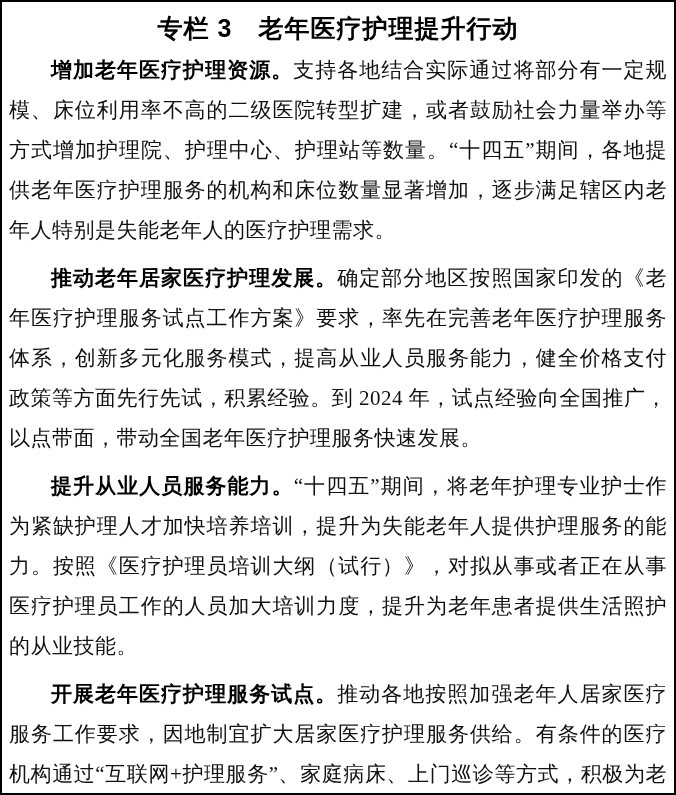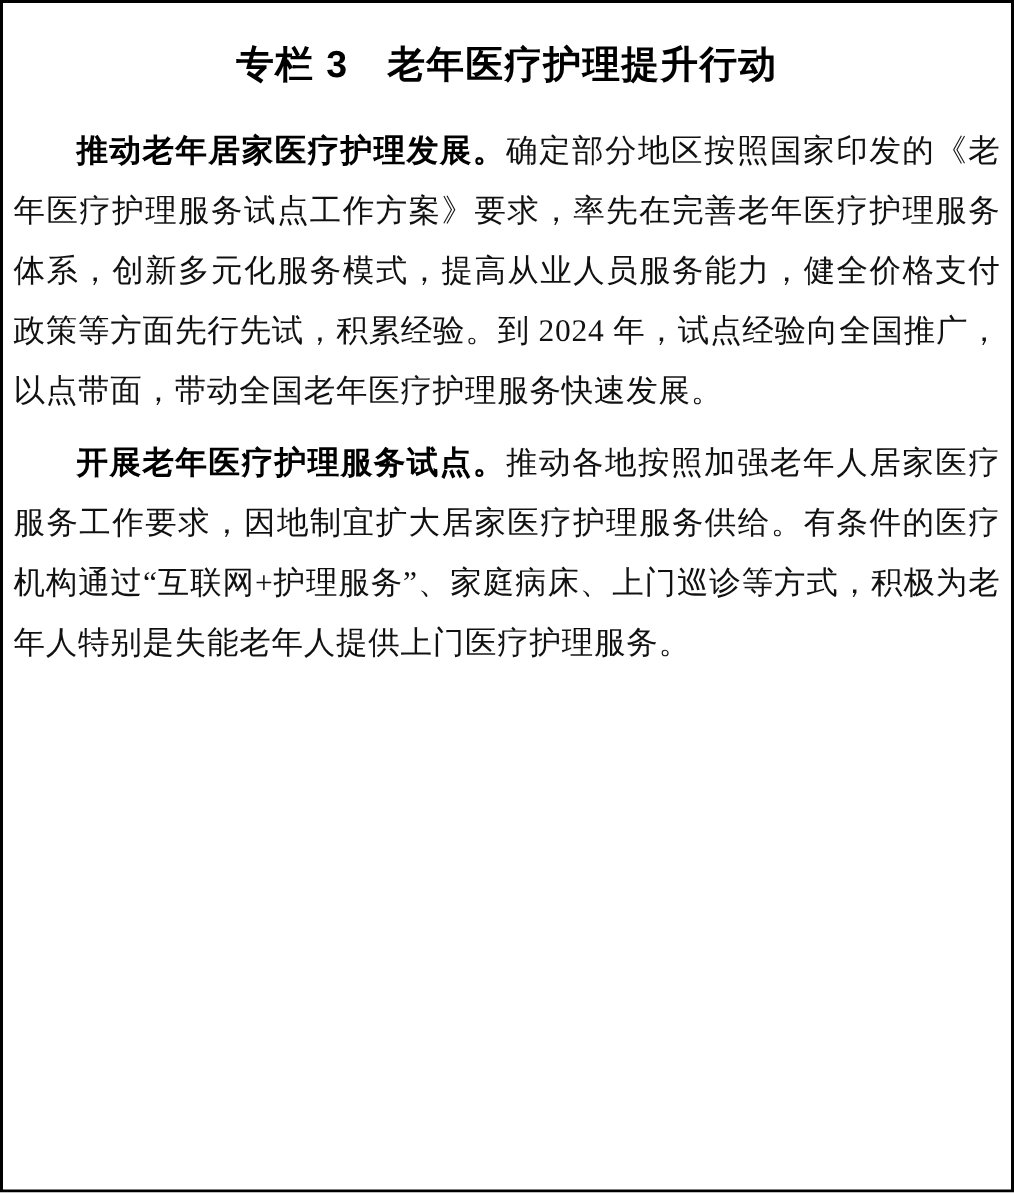--- a/index.html
+++ b/index.html
@@ -12,21 +12,21 @@
     width: 676px;
     height: 795px;
     border: 2px solid #000000;
     background: #ffffff;
     padding: 2px 7px 6px 7px;
     overflow: hidden;
     font-family: "Liberation Serif", "DejaVu Serif", serif;
     color: #111111;
   }
   .panel-title {
-    margin: 16px;
+    margin: 1px;
     height: 44px;
     line-height: 46px;
     text-align: center;
     font-size: 25px;
     font-weight: bold;
     font-family: "Liberation Sans", "DejaVu Sans", sans-serif;
     color: #000000;
     letter-spacing: 1px;
   }
   .para {
@@ -48,22 +48,28 @@
   .para .body-text {
     font-weight: normal;
   }
 </style>
 </head>
 <body>
 
 <div class="panel">
   <h1 class="panel-title">专栏 3　老年医疗护理提升行动</h1>
 
+  <p class="para">
+    <span class="lead">增加老年医疗护理资源。</span><span class="body-text">支持各地结合实际通过将部分有一定规模、床位利用率不高的二级医院转型扩建，或者鼓励社会力量举办等方式增加护理院、护理中心、护理站等数量。“十四五”期间，各地提供老年医疗护理服务的机构和床位数量显著增加，逐步满足辖区内老年人特别是失能老年人的医疗护理需求。</span>
+  </p>
 
   <p class="para">
     <span class="lead">推动老年居家医疗护理发展。</span><span class="body-text">确定部分地区按照国家印发的《老年医疗护理服务试点工作方案》要求，率先在完善老年医疗护理服务体系，创新多元化服务模式，提高从业人员服务能力，健全价格支付政策等方面先行先试，积累经验。到 2024 年，试点经验向全国推广，以点带面，带动全国老年医疗护理服务快速发展。</span>
   </p>
 
+  <p class="para">
+    <span class="lead">提升从业人员服务能力。</span><span class="body-text">“十四五”期间，将老年护理专业护士作为紧缺护理人才加快培养培训，提升为失能老年人提供护理服务的能力。按照《医疗护理员培训大纲（试行）》，对拟从事或者正在从事医疗护理员工作的人员加大培训力度，提升为老年患者提供生活照护的从业技能。</span>
+  </p>
 
   <p class="para">
     <span class="lead">开展老年医疗护理服务试点。</span><span class="body-text">推动各地按照加强老年人居家医疗服务工作要求，因地制宜扩大居家医疗护理服务供给。有条件的医疗机构通过“互联网+护理服务”、家庭病床、上门巡诊等方式，积极为老年人特别是失能老年人提供上门医疗护理服务。</span>
   </p>
 </div>
 
 </body></html>

